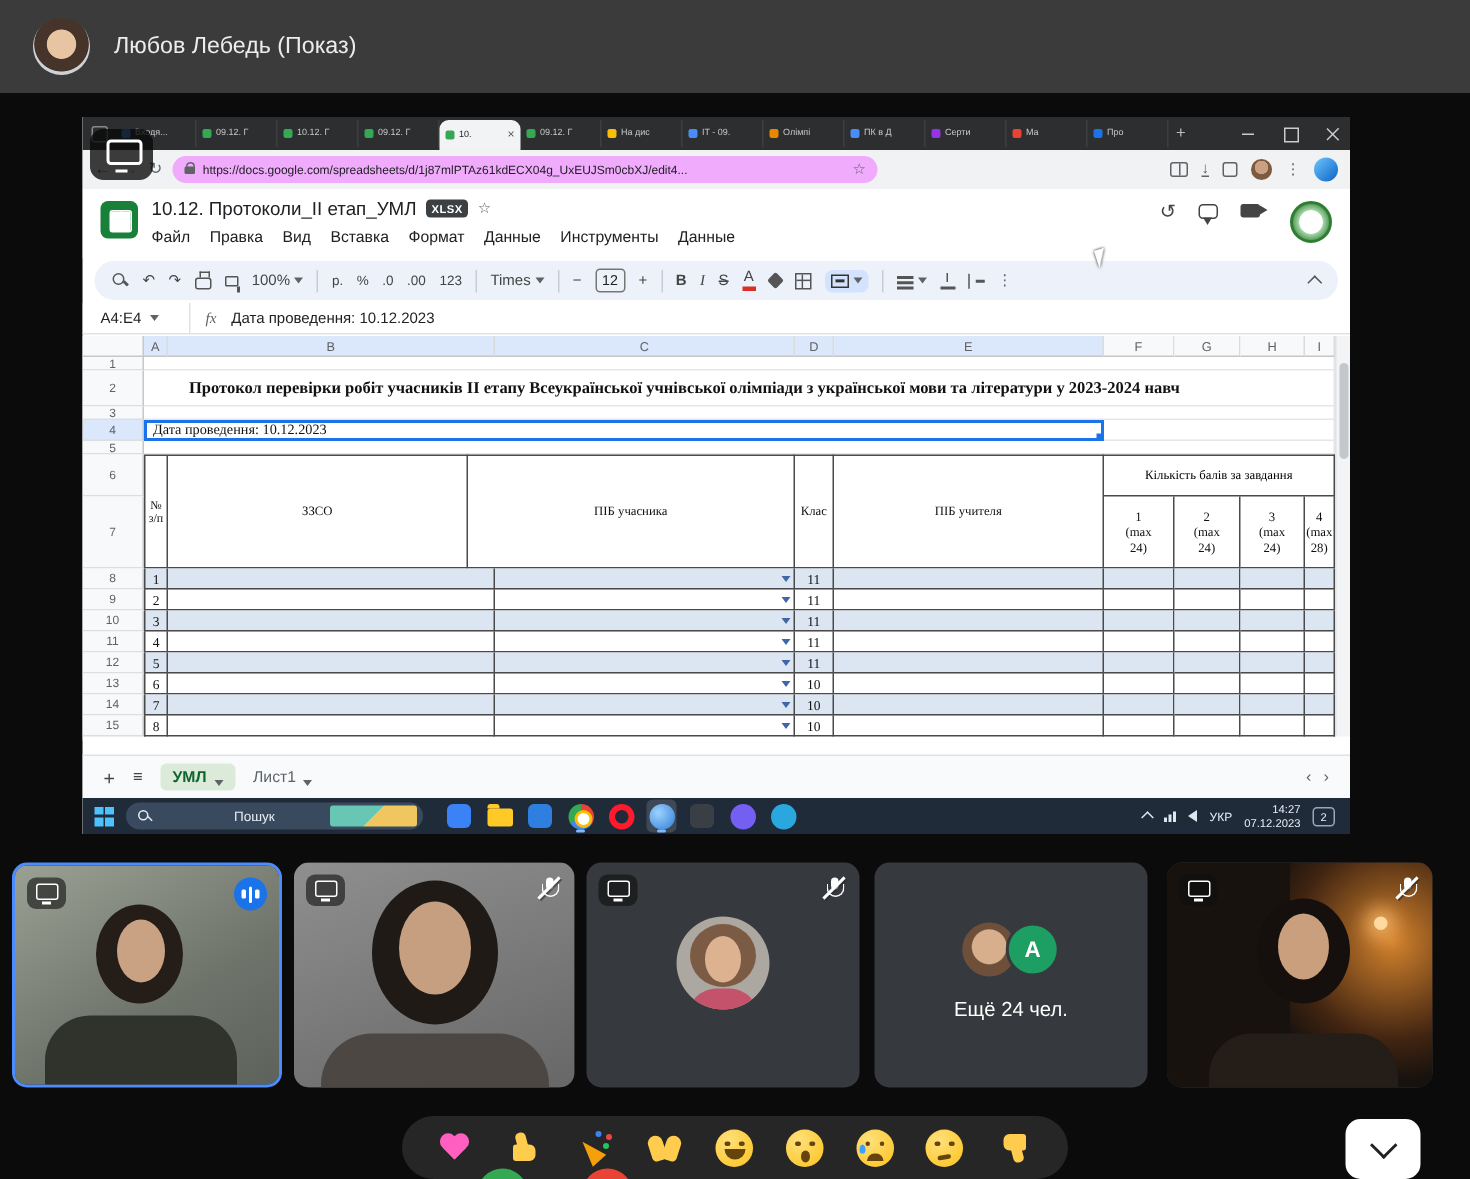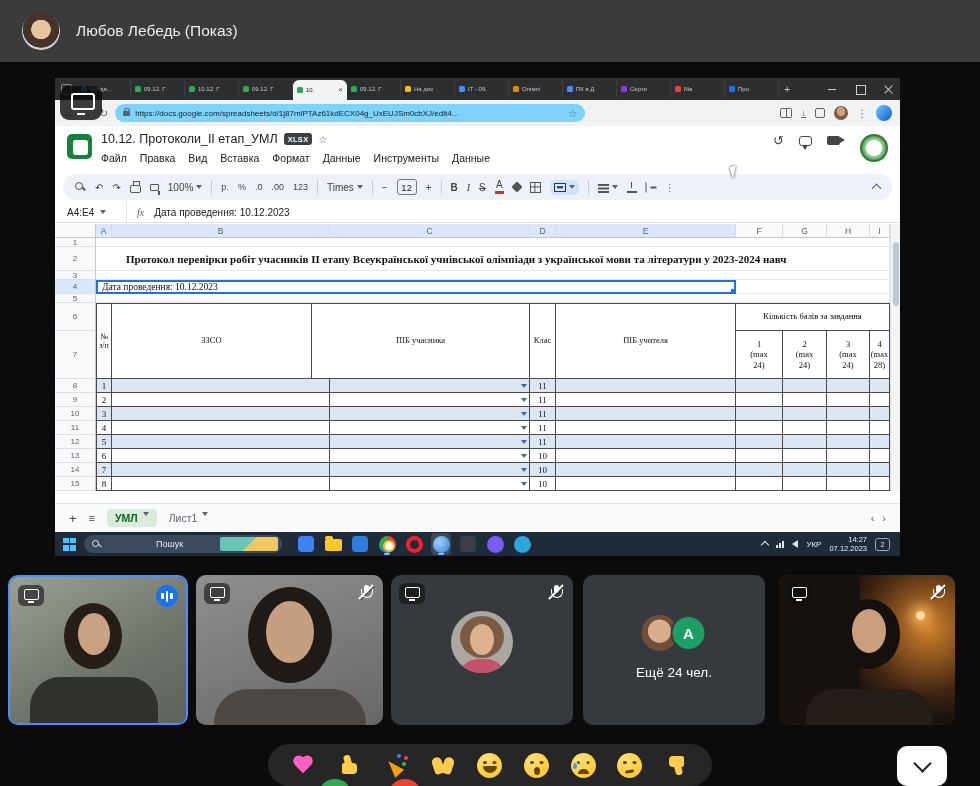--- a/index.html
+++ b/index.html
@@ -25,21 +25,21 @@
   .wcs{position:absolute;right:6px;top:0;height:22px;display:flex;align-items:center;gap:17px}
   .wc{width:11px;height:11px;position:relative}
   .wc-min::before{content:"";position:absolute;left:1px;top:5px;width:8px;height:1.2px;background:#ccc}
   .wc-max::before{content:"";position:absolute;left:1px;top:1px;width:8px;height:8px;border:1.2px solid #ccc}
   .wc-close::before,.wc-close::after{content:"";position:absolute;left:5px;top:0;width:1.3px;height:11px;background:#ccc}
   .wc-close::before{transform:rotate(45deg)}.wc-close::after{transform:rotate(-45deg)}
   
   .addressbar{position:absolute;left:0;top:22px;width:845px;height:26px;background:#f0f2f4;display:flex;align-items:center;gap:7px;padding:0 8px}
   .nav{color:#5f6368;font-size:11px;line-height:1}
   .nav.dim{color:#b3b6ba}
-  .urlpill{height:18px;flex:1;max-width:470px;background:#7dd3fc;border-radius:9px;display:flex;align-items:center;gap:5px;padding:0 8px;overflow:hidden}
+  .urlpill{height:18px;flex:1;max-width:470px;background:#f0abfc;border-radius:9px;display:flex;align-items:center;gap:5px;padding:0 8px;overflow:hidden}
   .i-lock-s{width:7px;height:5px;background:#5f6368;border-radius:1px;position:relative;flex:none}
   .i-lock-s::before{content:"";position:absolute;left:1px;top:-3px;width:4px;height:3px;border:1.2px solid #5f6368;border-bottom:none;border-radius:3px 3px 0 0}
   .url{font-size:8px;color:#202124;white-space:nowrap;overflow:hidden;text-overflow:ellipsis}
   .star{color:#5f6368;font-size:10px;margin-left:auto}
   .abar-right{display:flex;align-items:center;gap:9px;margin-left:auto}
   .i-split{width:12px;height:10px;border:1.5px solid #5f6368;border-radius:2px;position:relative}
   .i-split::before{content:"";position:absolute;left:4.5px;top:0;bottom:0;width:1.5px;background:#5f6368}
   .i-dl{font-size:10px;color:#5f6368;border-bottom:1.5px solid #5f6368;line-height:9px}
   .i-ext{width:10px;height:10px;border:1.5px solid #5f6368;border-radius:2px}
   .i-prof{width:14px;height:14px;border-radius:50%;background:radial-gradient(circle at 50% 40%,#caa080 40%,#7d5b40 42%)}
@@ -131,21 +131,21 @@
   .dr .cell{font-size:9px}
   .dr.odd .t{background:#dbe6f2}
   .cc{justify-content:center}
   .dd{margin-left:auto;margin-right:2px;width:0;height:0;border-left:3.5px solid transparent;border-right:3.5px solid transparent;border-top:4.5px solid #3f67a8}
   .vscroll{position:absolute;right:0;top:146px;width:10px;height:267px;background:#f3f4f6;border-left:1px solid #e0e2e6}
   .vthumb{position:absolute;left:2px;top:18px;width:6px;height:64px;background:#c4c7cb;border-radius:3px}
   
   .sheetbar{position:absolute;left:0;top:425px;width:845px;height:29px;background:#f8fafc;border-top:1px solid #e0e2e6;display:flex;align-items:center;gap:12px;padding:0 14px;font-size:10.5px;color:#444}
   .plus{font-size:13px;color:#444}
   .hamb{font-size:11px;color:#444}
-  .stab{display:flex;align-items:flex-start;gap:5px}
+  .stab{display:flex;align-items:flex-end;gap:5px}
   .stab.active{background:#dcebd9;border-radius:4px;padding:3px 8px;color:#0d652d;font-weight:700}
   .stab.plain{color:#5f6368}
   .sheet-nav{margin-left:auto;color:#5f6368;font-size:11px;display:flex;gap:8px}
   
   .wtaskbar{position:absolute;left:0;top:454px;width:845px;height:24px;background:#202b3a;display:flex;align-items:center;gap:8px;padding:0 8px}
   .winlogo{width:13px;height:13px;display:grid;grid-template-columns:1fr 1fr;gap:1.5px;flex:none}
   .winlogo i{background:#4cc2ff}
   .searchpill{width:198px;height:18px;background:#3a4a5e;border-radius:9px;display:flex;align-items:center;gap:6px;padding:0 4px 0 8px;flex:none}
   .i-msearch{width:9px;height:9px;position:relative;flex:none}
   .i-msearch::before{content:"";position:absolute;left:0;top:0;width:5px;height:5px;border:1.3px solid #e6edf5;border-radius:50%}

